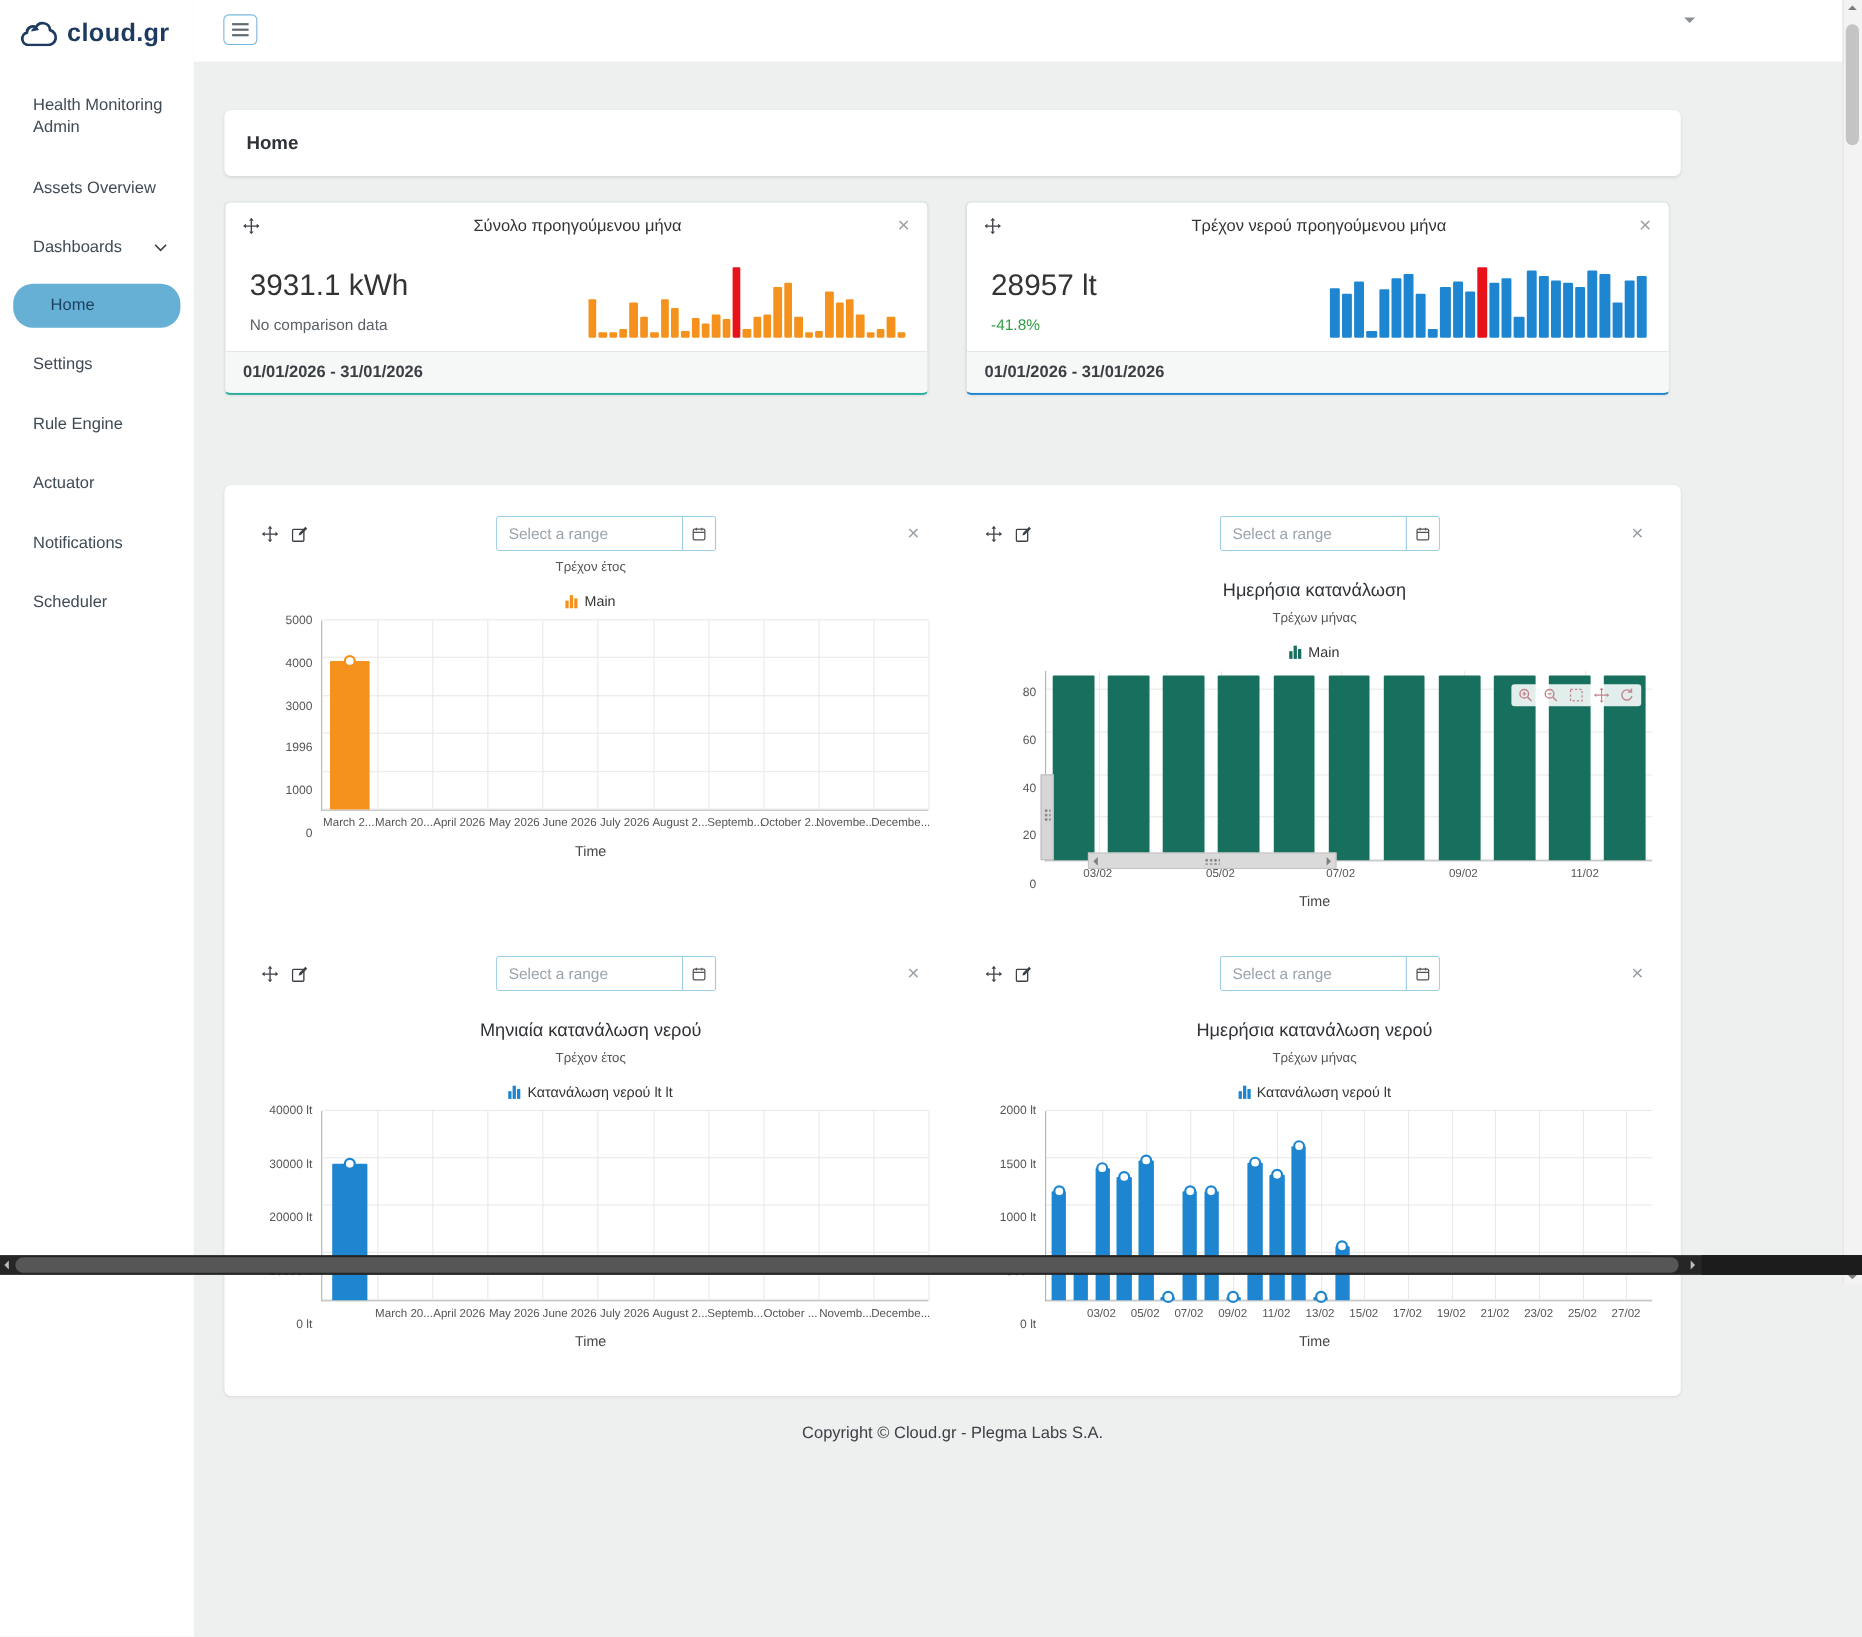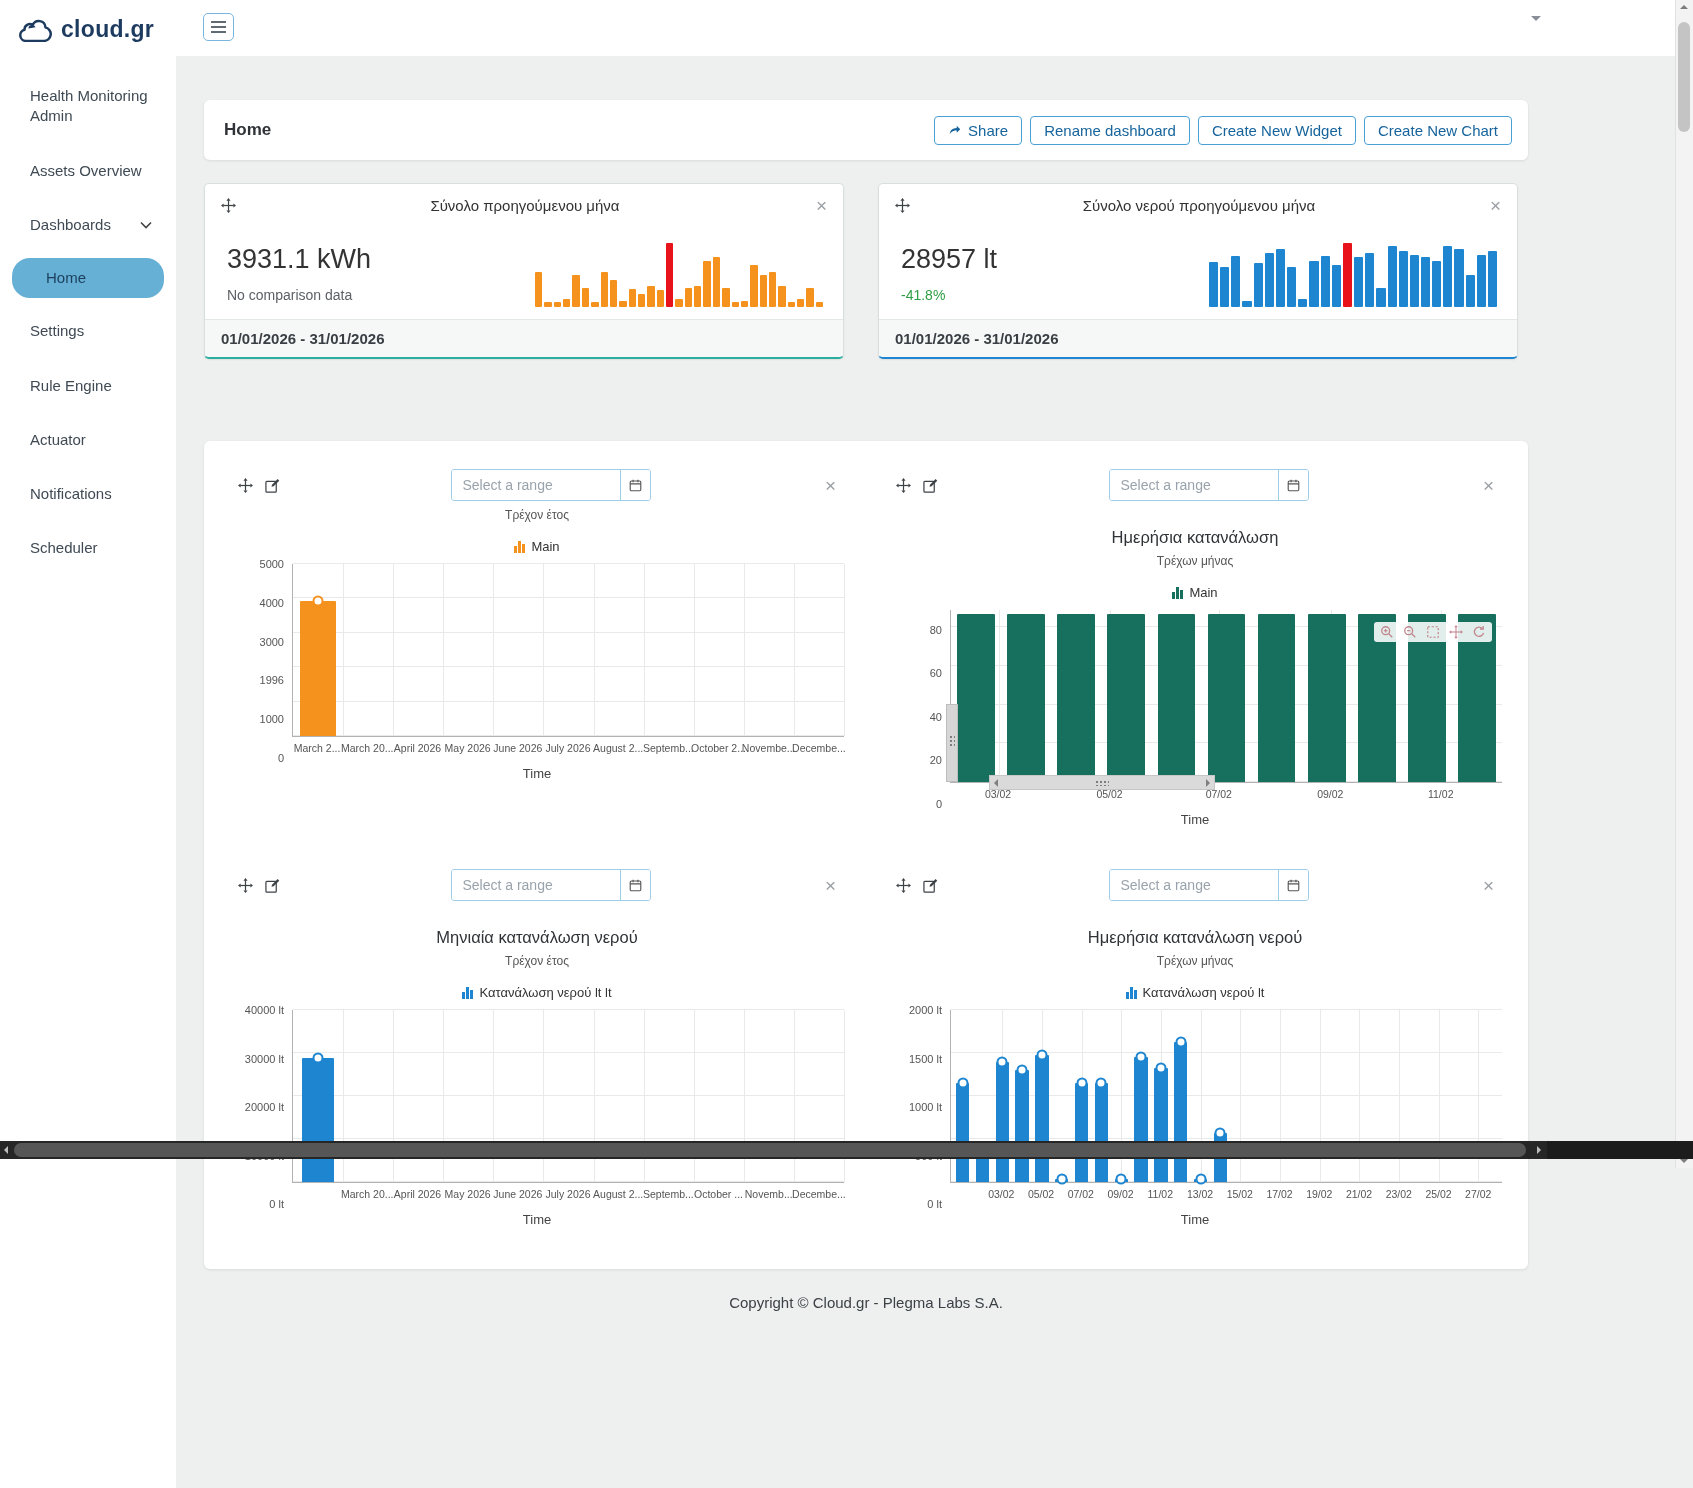--- a/index.html
+++ b/index.html
@@ -137,33 +137,20 @@
       <span></span>
       <span></span>
     </button>
   <div class="user-caret"></div>
 </div>
 
 <main class="content">
 
   <section class="card header-card">
     <h1 class="page-title">Home</h1>
-    <div class="header-actions">
-      <button class="hbtn">
-        <span>
-            <svg viewBox="0 0 16 16" width="14" height="14">
-              <path d="M10 3 L14 7 L10 11 V8.6 C5.2 8.6 3.2 10.6 2 13 C2.2 8.2 5.2 5.7 10 5.6 Z" fill="#17649c"></path>
-            </svg>
-          </span>
-        <span>Share</span>
-      </button>
-      <button class="hbtn">Rename dashboard</button>
-      <button class="hbtn">Create New Widget</button>
-      <button class="hbtn">Create New Chart</button>
-    </div>
   </section>
 
   <section class="kpi-row">
 
     <div class="kpi-card" style="border-bottom-color: rgb(42, 174, 158);">
       <div class="kpi-head">
         <span class="icon-btn">
           <svg viewBox="0 0 16 16" width="15" height="15">
               <path d="M8 0 L10.2 2.8 H5.8 Z M8 16 L5.8 13.2 H10.2 Z M0 8 L2.8 5.8 V10.2 Z M16 8 L13.2 10.2 V5.8 Z" fill="#3c4146"></path>
               <line x1="8" y1="2.5" x2="8" y2="13.5" stroke="#3c4146" stroke-width="1.3"></line>
@@ -217,21 +204,21 @@
 
     <div class="kpi-card" style="border-bottom-color: rgb(30, 134, 208);">
       <div class="kpi-head">
         <span class="icon-btn">
           <svg viewBox="0 0 16 16" width="15" height="15">
               <path d="M8 0 L10.2 2.8 H5.8 Z M8 16 L5.8 13.2 H10.2 Z M0 8 L2.8 5.8 V10.2 Z M16 8 L13.2 10.2 V5.8 Z" fill="#3c4146"></path>
               <line x1="8" y1="2.5" x2="8" y2="13.5" stroke="#3c4146" stroke-width="1.3"></line>
               <line x1="2.5" y1="8" x2="13.5" y2="8" stroke="#3c4146" stroke-width="1.3"></line>
             </svg>
         </span>
-        <span class="kpi-title">Σύνολο νερού προηγούμενου μήνα</span>
+        <span class="kpi-title">Τρέχον νερού προηγούμενου μήνα</span>
         <span class="close-x">×</span>
       </div>
       <div class="kpi-body">
         <div class="kpi-left">
           <div class="kpi-value">28957 lt</div>
           <div class="kpi-note" style="color: rgb(46, 158, 68);">-41.8%</div>
         </div>
         <div class="spark">
             <div style="height: 70%; background: rgb(30, 134, 208);"></div>
             <div style="height: 62%; background: rgb(30, 134, 208);"></div>

